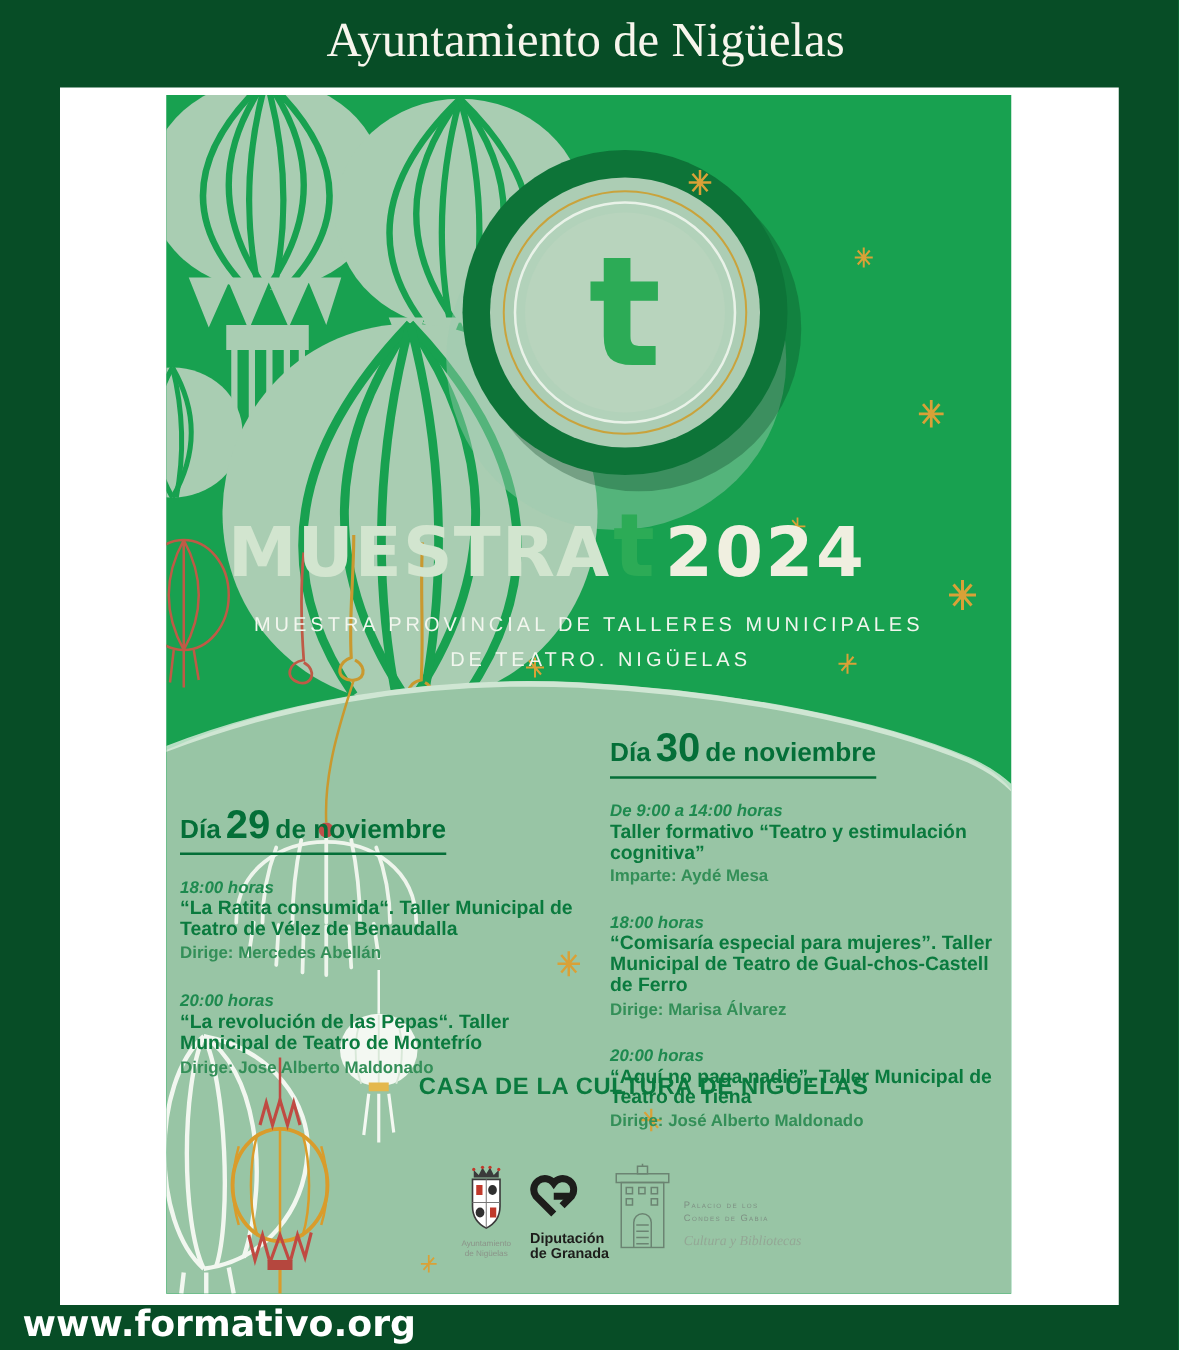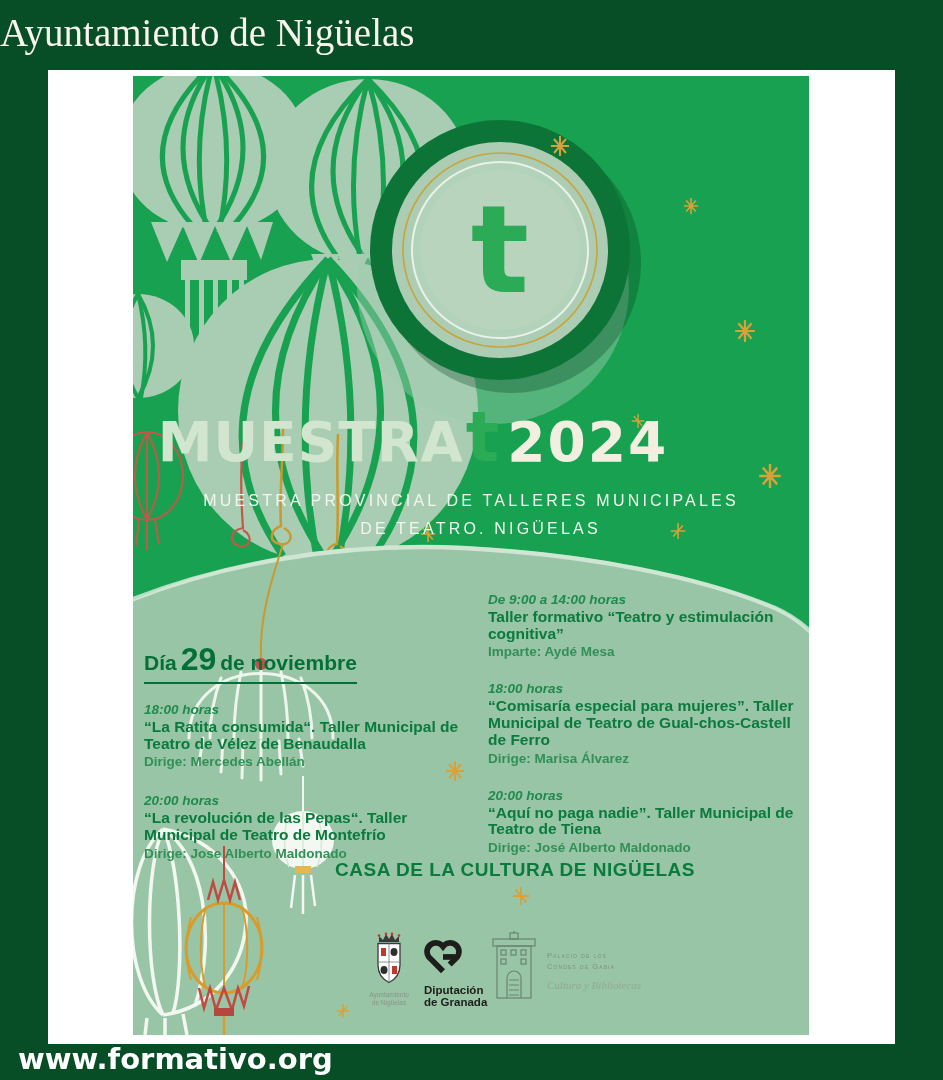--- a/index.html
+++ b/index.html
@@ -7,28 +7,28 @@
     --panel-green:#98c5a5; --sage:#a9cdb2; --heading-green:#046f38;
     --title-green:#0a7a3e; --time-green:#1e8a4f; --credit-green:#338f58;
     --gold:#d9a137; --title-pale:#d2e5cf; --title-cream:#f0efe0;
     --t-green:#2cab56; --subtitle-white:#f2f6ee; --header-text:#f7f5ec;
     --footer-text:#ffffff; --diputacion-black:#1d1d1b; --palacio-gray:#7e9083;
   }
   *{margin:0;padding:0;box-sizing:border-box;}
   html,body{width:943px;height:1080px;}
   body{background:var(--frame-green);position:relative;overflow:hidden;
        font-family:"Liberation Sans",sans-serif;}
-  .header-title{position:absolute;top:10px;left:0;width:937px;text-align:left;
+  .header-title{position:absolute;top:10px;left:0;width:937px;text-align:center;
        font-family:"Liberation Serif",serif;font-size:39px;color:var(--header-text);}
   .card{position:absolute;left:48px;top:70px;width:847px;height:974px;
        background:var(--card-white);}
   .poster{position:absolute;left:133px;top:76px;width:676px;height:959px;
        background:var(--poster-green);overflow:hidden;}
   .art{position:absolute;inset:0;}
-  .poster-title{position:absolute;left:0;top:320px;width:560px;text-align:center;
+  .poster-title{position:absolute;left:0;top:320px;width:560px;text-align:right;
        white-space:nowrap;}
   .title-word{font-family:"DejaVu Sans",sans-serif;font-weight:bold;font-size:55px;
        letter-spacing:1px;color:var(--title-pale);}
   .title-t{font-family:"DejaVu Sans",sans-serif;font-weight:bold;font-size:70px;
        color:var(--t-green);margin:0 2px;}
   .title-year{font-family:"DejaVu Sans",sans-serif;font-weight:bold;font-size:55px;
        letter-spacing:2px;color:var(--title-cream);margin-left:6px;}
   .poster-subtitle{position:absolute;left:0;width:676px;text-align:center;
        font-weight:normal;font-size:16px;letter-spacing:3.2px;color:var(--subtitle-white);}
   .subtitle-1{top:416px;}
@@ -48,21 +48,21 @@
        line-height:1.08;margin-top:2px;}
   .event-credit{font-size:13.5px;font-weight:bold;color:var(--credit-green);
        margin-top:2px;}
   .venue{position:absolute;left:132px;top:783px;width:500px;text-align:center;
        font-size:19px;font-weight:bold;letter-spacing:0.5px;color:var(--title-green);}
   .logo-ayto{position:absolute;left:224px;top:856px;width:64px;text-align:center;}
   .logo-caption{font-size:6.5px;color:#8b9489;line-height:1.3;margin-top:3px;}
   .logo-dipu{position:absolute;left:291px;top:861px;width:80px;}
   .dipu-label{font-size:11.5px;font-weight:bold;color:var(--diputacion-black);
        line-height:1.08;margin-top:5px;}
-  .logo-palacio{position:absolute;left:357px;top:855px;display:flex;}
+  .logo-palacio{position:absolute;left:357px;top:855px;display:flex;align-items:flex-end;}
   .palacio-text{margin-left:9px;padding-top:20px;}
   .palacio-line{font-size:7.5px;letter-spacing:1.1px;color:var(--palacio-gray);
        line-height:1.4;font-variant:small-caps;}
   .palacio-tagline{font-family:"Liberation Serif",serif;font-style:italic;
        font-size:11px;color:#93a795;margin-top:7px;}
   .footer-url{position:absolute;left:18px;top:1042px;font-family:"DejaVu Sans",sans-serif;
        font-weight:bold;font-size:29px;color:var(--footer-text);}
 </style>
 </head>
 <body>
@@ -240,20 +240,23 @@
       <div class="event-credit">Dirige: Mercedes Abellán</div>
     </div>
     <div class="event" style="margin-top:24px;">
       <div class="event-time">20:00 horas</div>
       <div class="event-title">“La revolución de las Pepas“. Taller Municipal de Teatro de Montefrío</div>
       <div class="event-credit">Dirige: Jose Alberto Maldonado</div>
     </div>
   </div>
 
   <div class="day-col day-30">
+    <div class="day-heading">
+      <span class="day-word">Día</span><span class="day-num">30</span><span class="day-word">de noviembre</span>
+    </div>
     <div class="event">
       <div class="event-time">De 9:00 a 14:00 horas</div>
       <div class="event-title">Taller formativo “Teatro y estimulación cognitiva”</div>
       <div class="event-credit">Imparte: Aydé Mesa</div>
     </div>
     <div class="event" style="margin-top:22px;">
       <div class="event-time">18:00 horas</div>
       <div class="event-title">“Comisaría especial para mujeres”. Taller Municipal de Teatro de Gual-chos-Castell de Ferro</div>
       <div class="event-credit">Dirige: Marisa Álvarez</div>
     </div>

